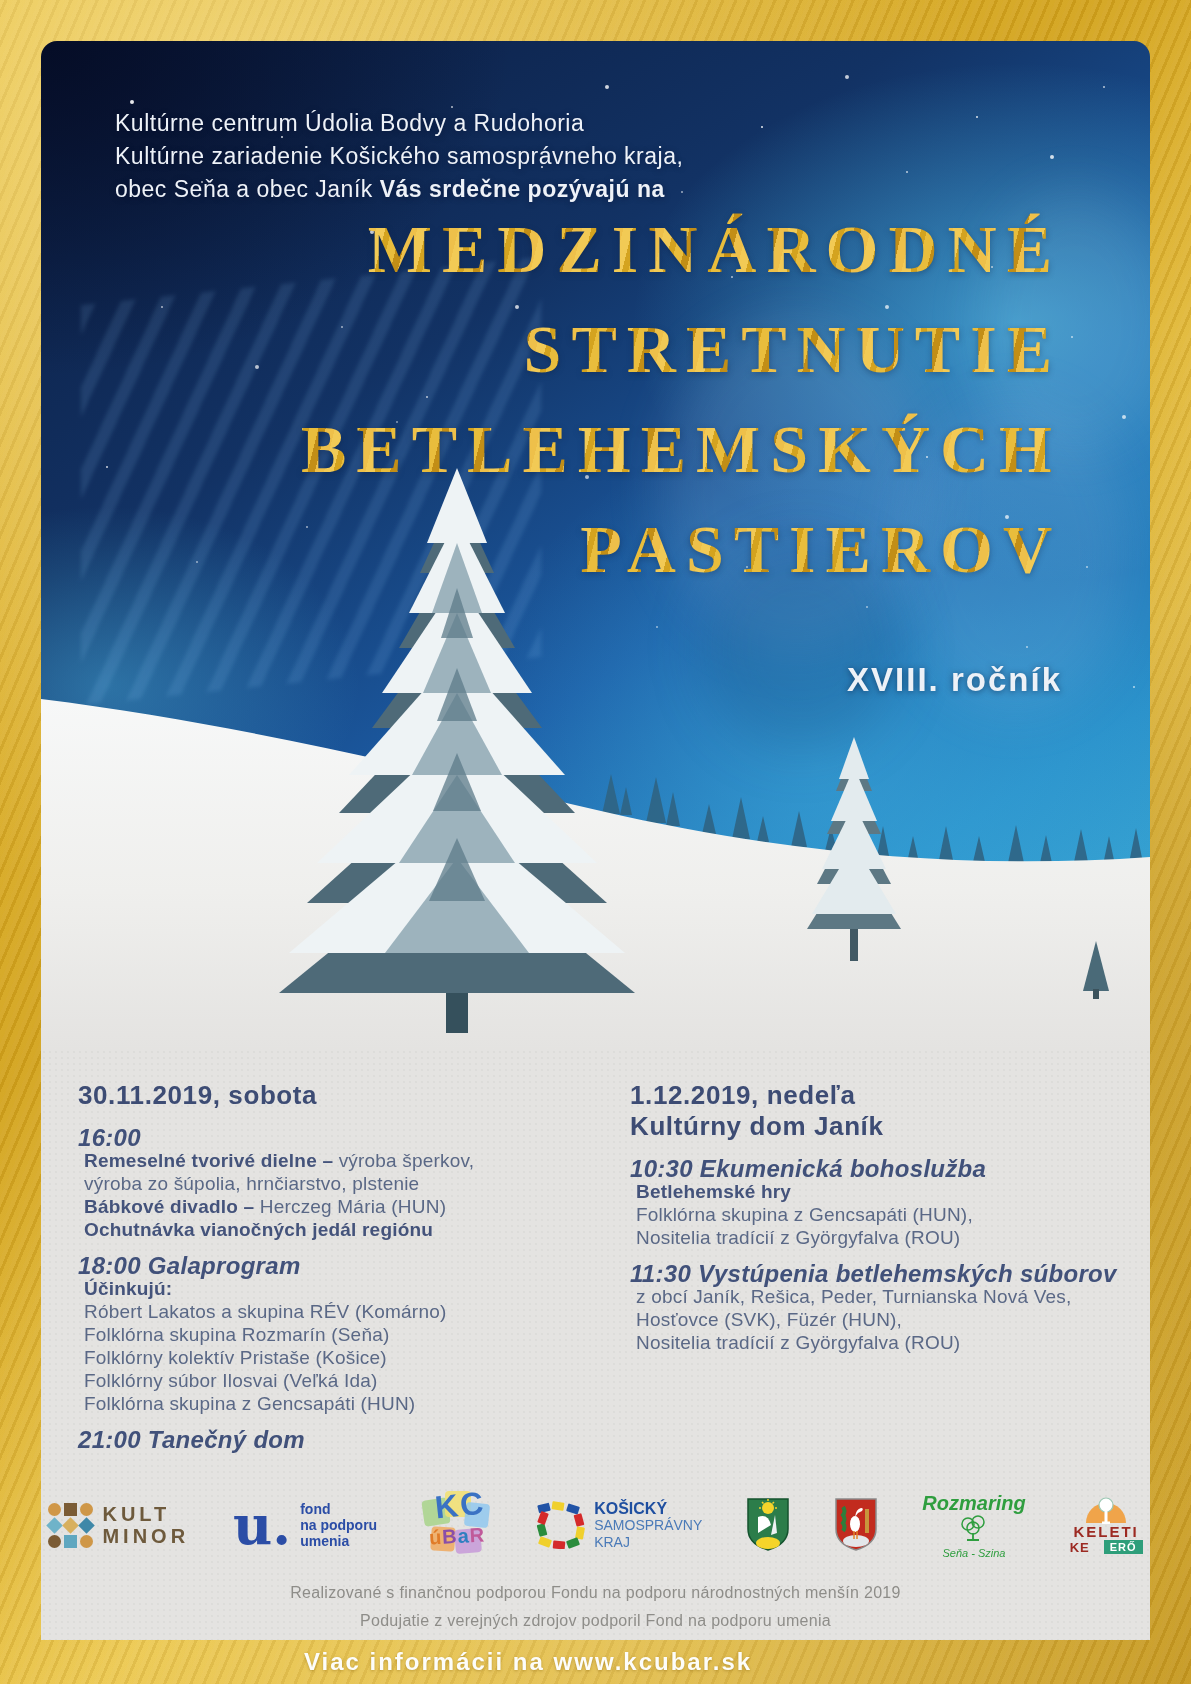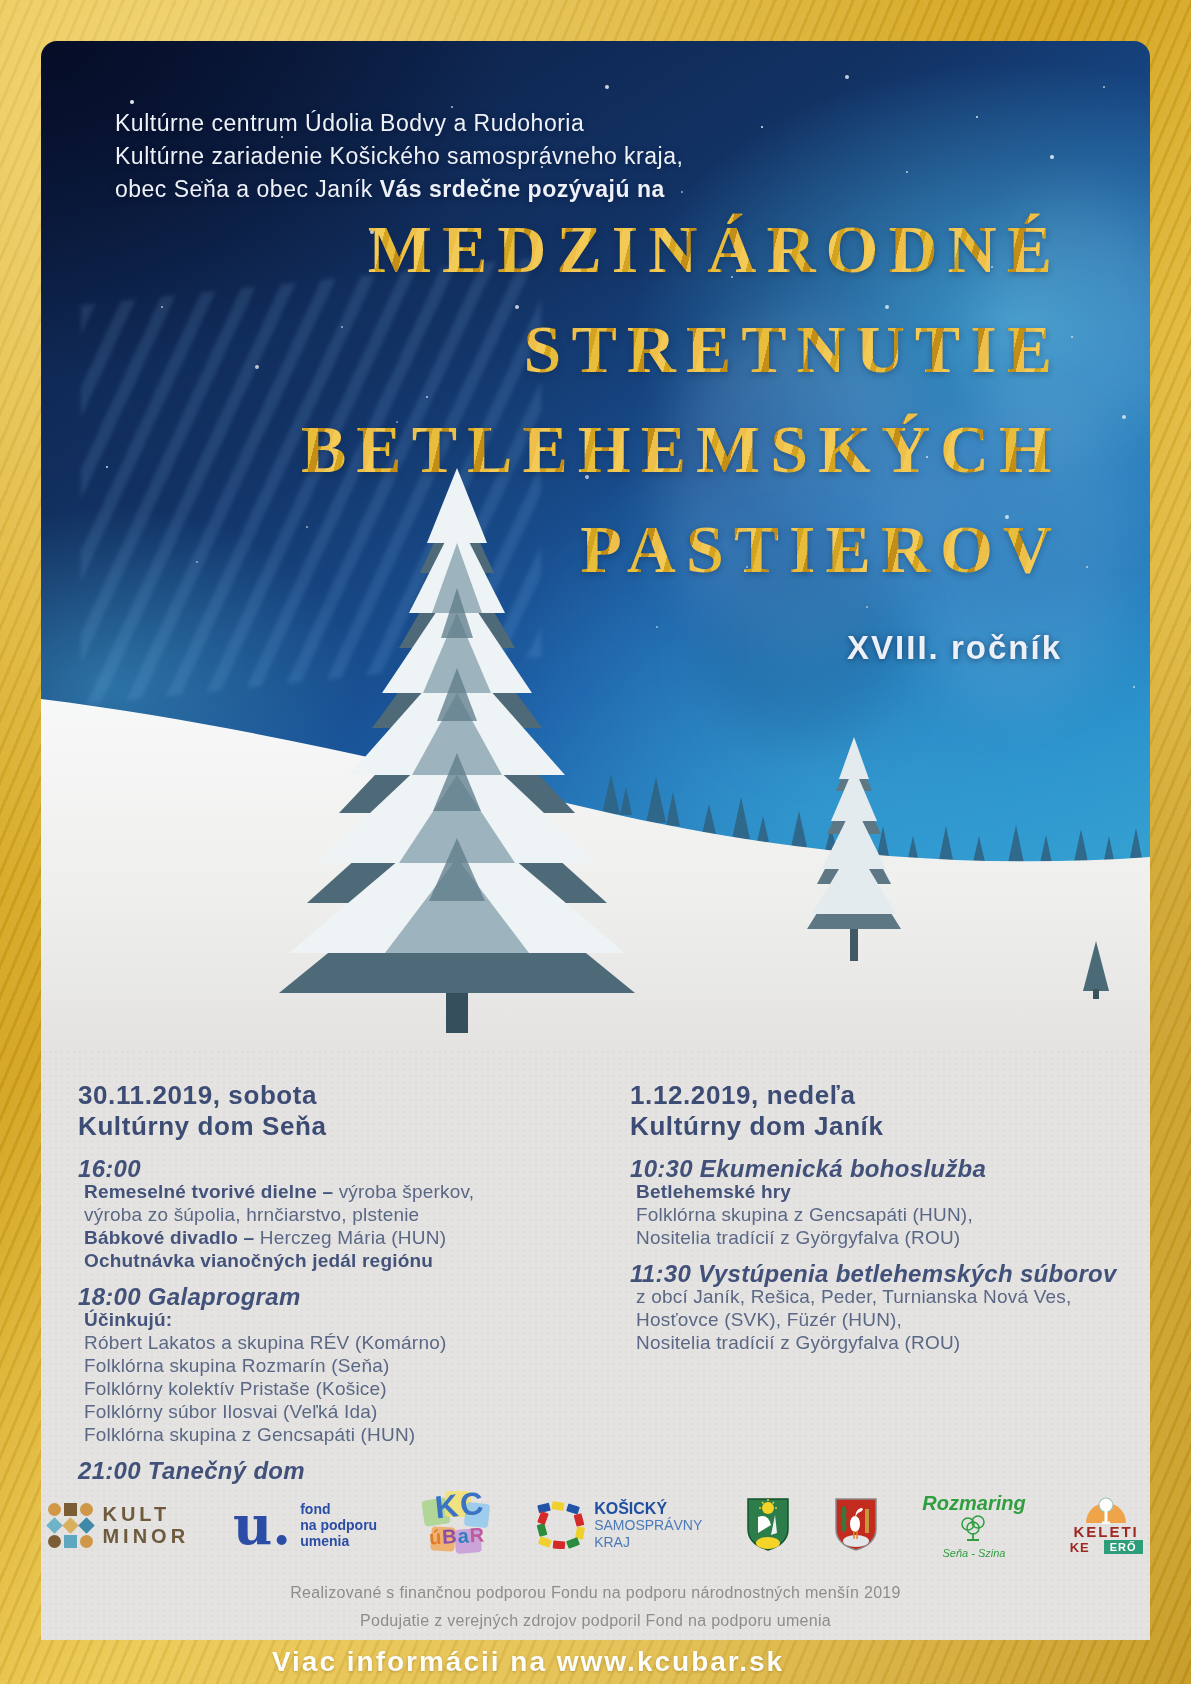--- a/index.html
+++ b/index.html
@@ -67,21 +67,21 @@
     position:absolute;right:88px;top:158px;text-align:right;
     font-family:Liberation Serif, serif;font-weight:700;
     font-size:68px;line-height:100px;letter-spacing:10px;white-space:nowrap;
   }
   .title .tline{
     background-image:repeating-linear-gradient(104deg,#f2ca55 0 9px,#d4a31f 9px 15px,#e9bd3c 15px 24px,#c28e16 24px 31px,#eec04a 31px 40px);
     -webkit-background-clip:text;background-clip:text;color:transparent;
     filter:drop-shadow(0 2px 3px rgba(10,25,60,.35));
   }
   .edition{
-    position:absolute;right:88px;top:588px;color:#edf1f7;font-weight:700;font-size:33px;
+    position:absolute;right:88px;top:620px;color:#edf1f7;font-weight:700;font-size:33px;
     letter-spacing:2px;text-shadow:0 1px 6px rgba(0,10,40,.5);margin-left:24px;
   }
   .snowsvg{position:absolute;left:0;bottom:0;width:1109px;height:420px;}
   .bigtree{position:absolute;left:188px;top:422px;width:456px;height:578px;}
   .smalltree{position:absolute;left:738px;top:688px;width:150px;height:235px;}
   
   .paper{
     position:absolute;left:41px;top:1049px;width:1109px;height:591px;
     background-color:#e4e3e1;
     background-image:radial-gradient(circle, rgba(120,132,124,.07) 1px, transparent 1.3px);
@@ -116,21 +116,21 @@
   .roz .sub{font-size:11px;}
   .keleti{display:flex;flex-direction:column;align-items:center;}
   .keleti-text{font-weight:700;font-size:15px;color:#9c2a22;letter-spacing:2px;line-height:15px;}
   .keleti-row{display:flex;align-items:center;gap:14px;margin-top:1px;}
   .keleti-row .ke{font-weight:700;font-size:13px;color:#9c2a22;letter-spacing:1px;}
   .keleti-badge{background:#2e9e7a;color:#ffffff;font-weight:700;font-size:11px;padding:1px 6px;letter-spacing:1px;}
   
   .footer{position:absolute;left:0;top:530px;width:1109px;text-align:center;color:#8e8d89;font-size:16px;line-height:28px;letter-spacing:.3px;}
   .band{
     position:absolute;left:0;bottom:0;width:1056px;height:44px;display:flex;align-items:center;justify-content:center;
-    color:#fdfdfa;font-weight:700;font-size:28px;letter-spacing:2px;text-shadow:0 1px 3px rgba(120,85,0,.4);text-align:right;
+    color:#fdfdfa;font-weight:700;font-size:24px;letter-spacing:2px;text-shadow:0 1px 3px rgba(120,85,0,.4);text-align:right;
   }
 </style>
 </head>
 <body>
 
 <div class="poster">
 
   <div class="photo">
     <div class="streaks"></div>
     <div class="glow g1"></div>
@@ -236,21 +236,20 @@
       <div class="tline">BETLEHEMSKÝCH</div>
       <div class="tline">PASTIEROV</div>
     </div>
     <div class="edition">XVIII. ročník</div>
   </div>
 
   <div class="paper">
 
     <div class="col left">
       <div class="date">30.11.2019, sobota</div>
-      <div class="venue">Kultúrny dom Seňa</div>
       <div class="time first">16:00</div>
       <div class="pline"><b>Remeselné tvorivé dielne – </b><span>výroba šperkov,</span></div>
       <div class="pline">výroba zo šúpolia, hrnčiarstvo, plstenie</div>
       <div class="pline"><b>Bábkové divadlo – </b><span>Herczeg Mária (HUN)</span></div>
       <div class="pline"><b>Ochutnávka vianočných jedál regiónu</b></div>
       <div class="time">18:00 Galaprogram</div>
       <div class="pline"><b>Účinkujú:</b></div>
       <div class="pline">Róbert Lakatos a skupina RÉV (Komárno)</div>
       <div class="pline">Folklórna skupina Rozmarín (Seňa)</div>
       <div class="pline">Folklórny kolektív Pristaše (Košice)</div>

